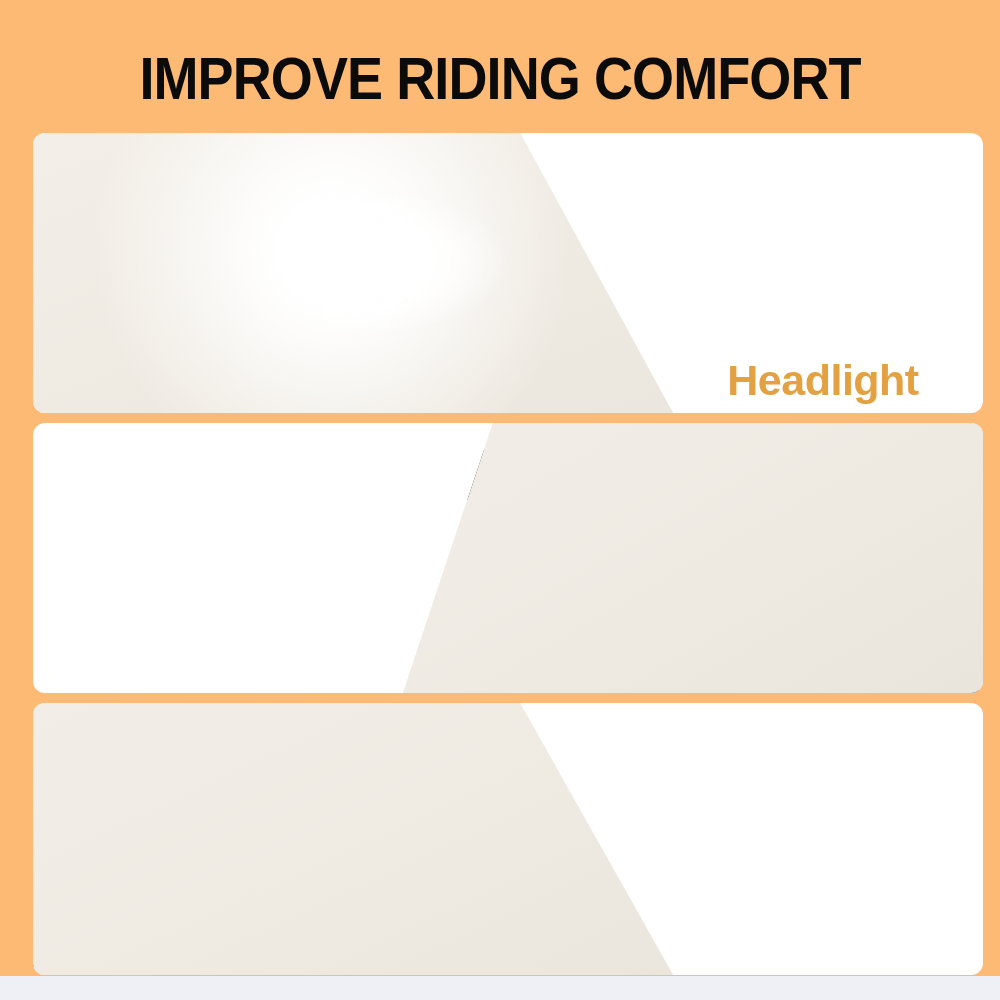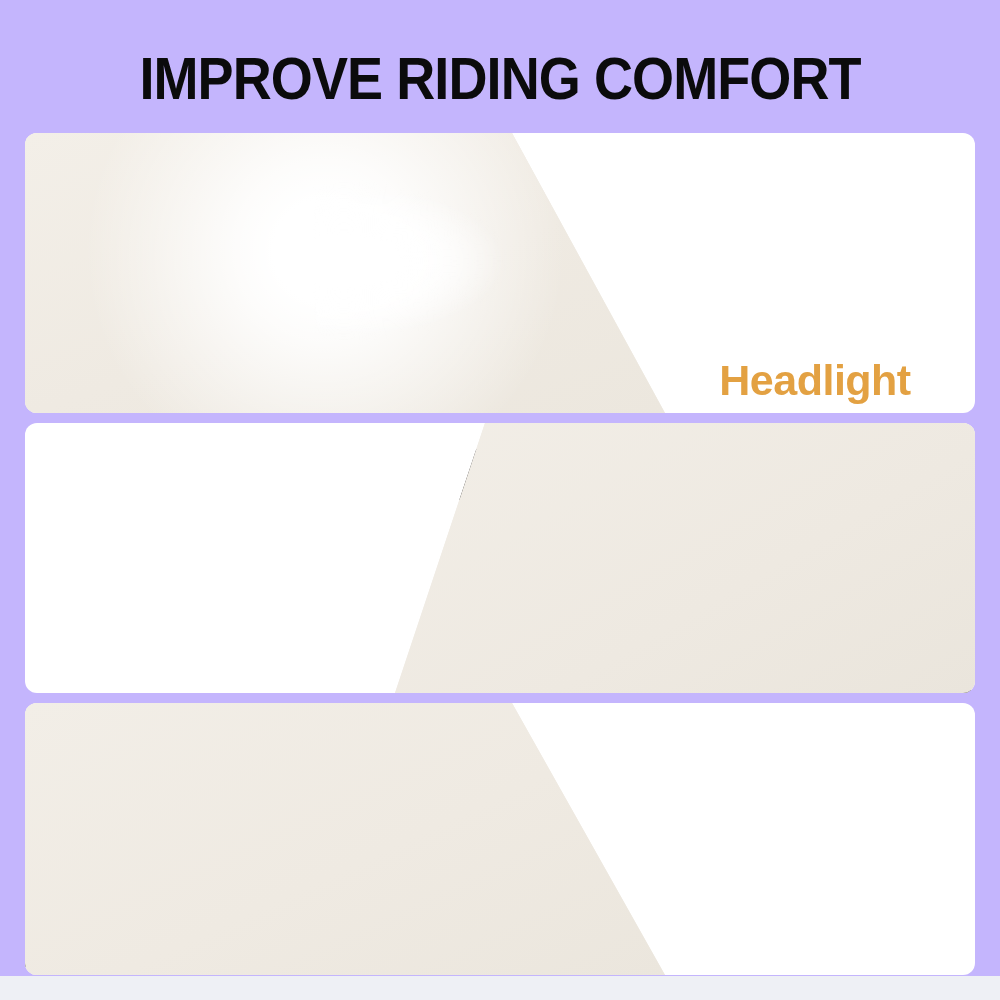--- a/index.html
+++ b/index.html
@@ -2,41 +2,42 @@
 <html><head>
 <meta charset="utf-8">
 <style>
   * { margin:0; padding:0; box-sizing:border-box; }
   html, body {
     width:1000px; height:1000px;
     background:#eef0f5;
     font-family:"Liberation Sans", sans-serif;
     overflow:hidden;
   }
-  .page { position:relative; width:1000px; height:976px; background:#c4b5fd; }
+  .page { position:relative; width:1000px; height:976px; background:#fdba74; }
 
   
   .title {
     position:absolute; left:0; top:44px; width:1000px;
     text-align:center;
     font-family:"Liberation Sans", sans-serif;
     font-weight:bold;
     font-size:60px;
     letter-spacing:-1px;
     color:#0b0b0c;
     transform:scaleX(0.90);
     white-space:nowrap;
   }
 
   
   .panel {
     position:absolute;
     background:#ffffff;
     border-radius:12px;
     overflow:hidden;
+    margin-left:8px;
   }
   #panel-1 { left:25px; top:133px; width:950px; height:280px; }
   #panel-2 { left:25px; top:423px; width:950px; height:270px; }
   #panel-3 { left:25px; top:703px; width:950px; height:272px; }
 
   
   .photo {
     position:absolute; top:0; height:100%;
     background:#f0ece5;
   }

